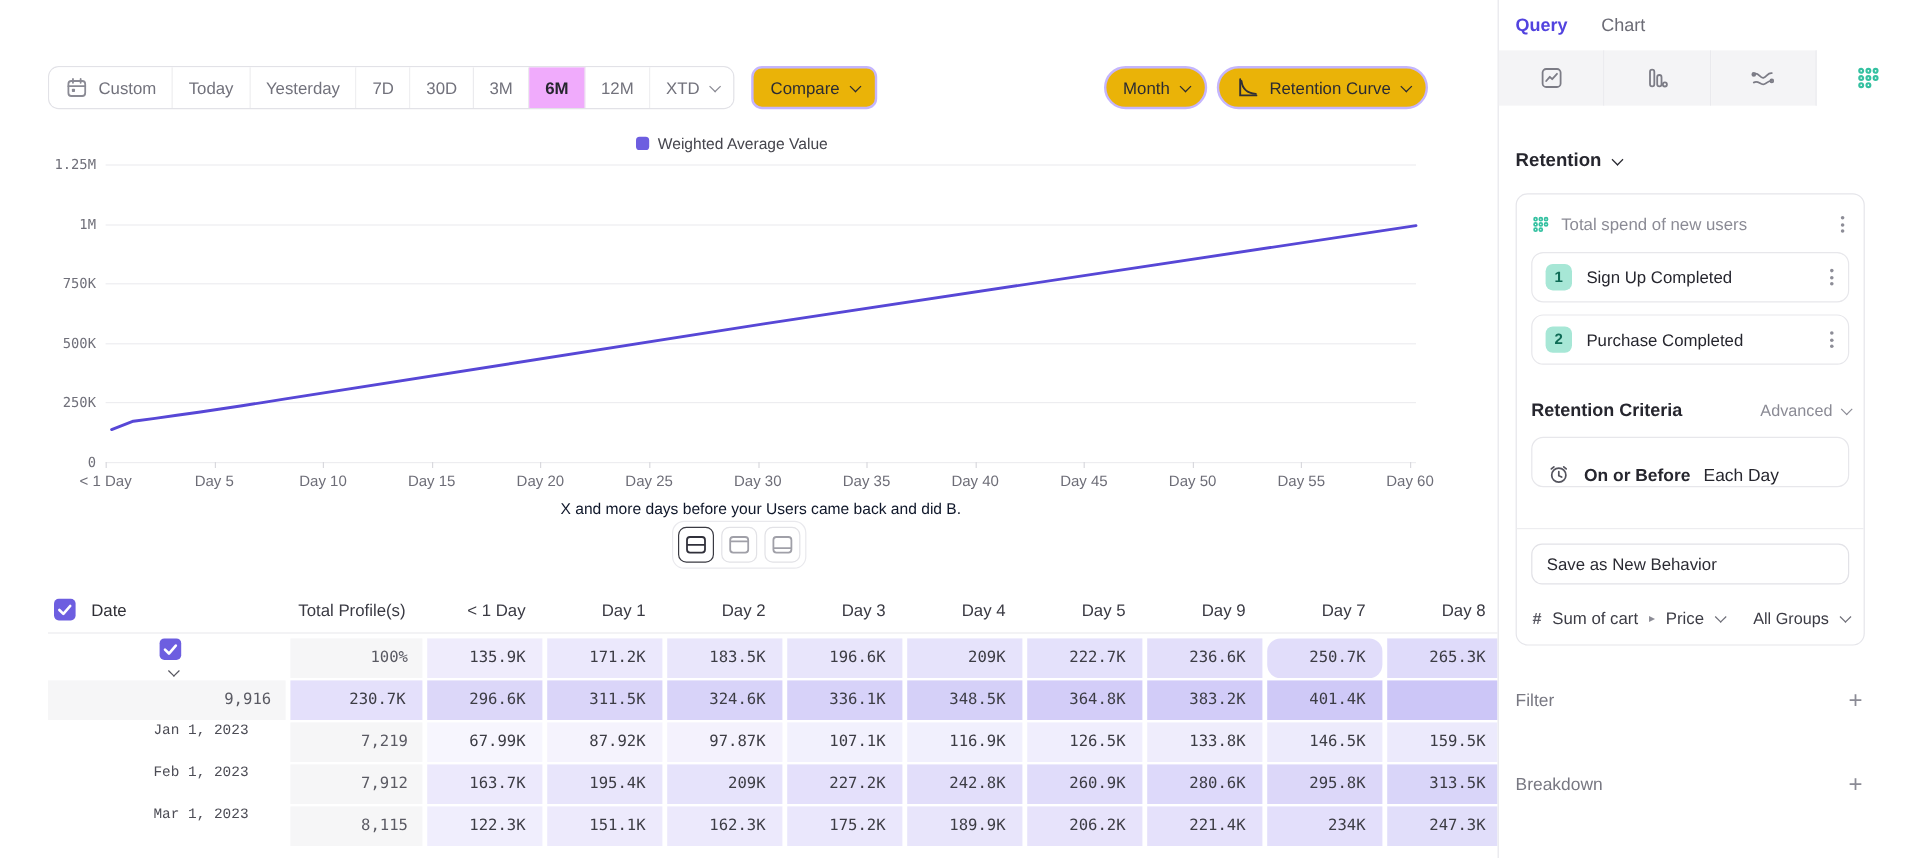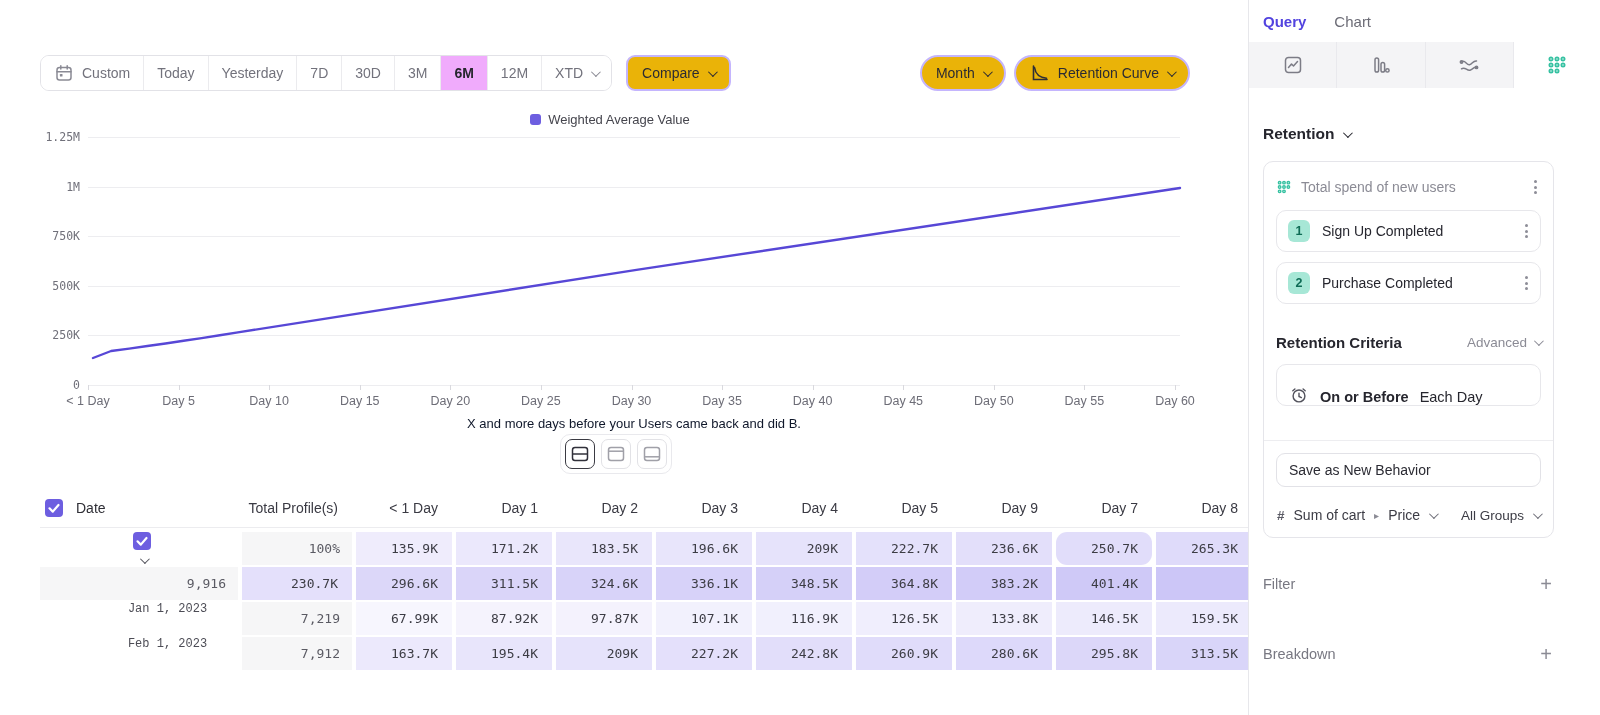--- a/index.html
+++ b/index.html
@@ -330,20 +330,36 @@
             <div class="cell" style="background: rgba(110, 91, 232, 0.16);">195.4K</div>
             <div class="cell" style="background: rgba(110, 91, 232, 0.173);">209K</div>
             <div class="cell" style="background: rgba(110, 91, 232, 0.19);">227.2K</div>
             <div class="cell" style="background: rgba(110, 91, 232, 0.2);">242.8K</div>
             <div class="cell" style="background: rgba(110, 91, 232, 0.216);">260.9K</div>
             <div class="cell" style="background: rgba(110, 91, 232, 0.23); padding-left: 41px;">280.6K</div>
             <div class="cell" style="background: rgba(110, 91, 232, 0.243);">295.8K</div>
             <div class="cell" style="background: rgba(110, 91, 232, 0.26);">313.5K</div>
             <div class="cell" style="background: rgba(110, 91, 232, 0.275);"></div>
           </div>
+          <div class="t-row t-body-row">
+            <div class="cell label">
+              <span>Mar 1, 2023</span>
+            </div>
+            <div class="cell prof">8,115</div>
+            <div class="cell" style="background: rgba(110, 91, 232, 0.1);">122.3K</div>
+            <div class="cell" style="background: rgba(110, 91, 232, 0.125);">151.1K</div>
+            <div class="cell" style="background: rgba(110, 91, 232, 0.133);">162.3K</div>
+            <div class="cell" style="background: rgba(110, 91, 232, 0.145);">175.2K</div>
+            <div class="cell" style="background: rgba(110, 91, 232, 0.157);">189.9K</div>
+            <div class="cell" style="background: rgba(110, 91, 232, 0.17);">206.2K</div>
+            <div class="cell" style="background: rgba(110, 91, 232, 0.18);">221.4K</div>
+            <div class="cell" style="background: rgba(110, 91, 232, 0.192);">234K</div>
+            <div class="cell" style="background: rgba(110, 91, 232, 0.204);">247.3K</div>
+            <div class="cell" style="background: rgba(110, 91, 232, 0.216);"></div>
+          </div>
         </div>
     </div>
   </div>
 
   <div id="sidebar">
     <div id="sb-tabs">
       <div class="sb-tab active">Query</div>
       <div class="sb-tab">Chart</div>
     </div>
     <div id="icon-tabs">

